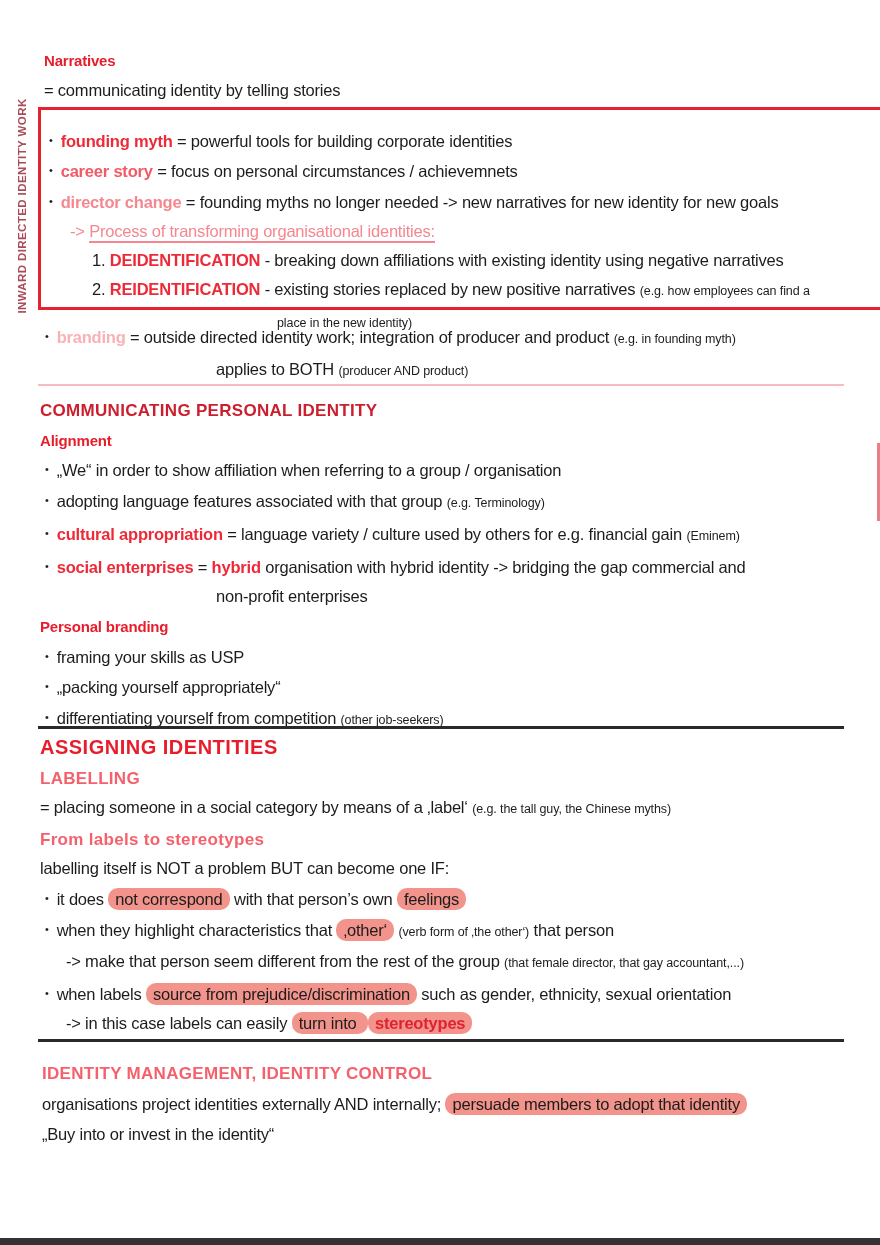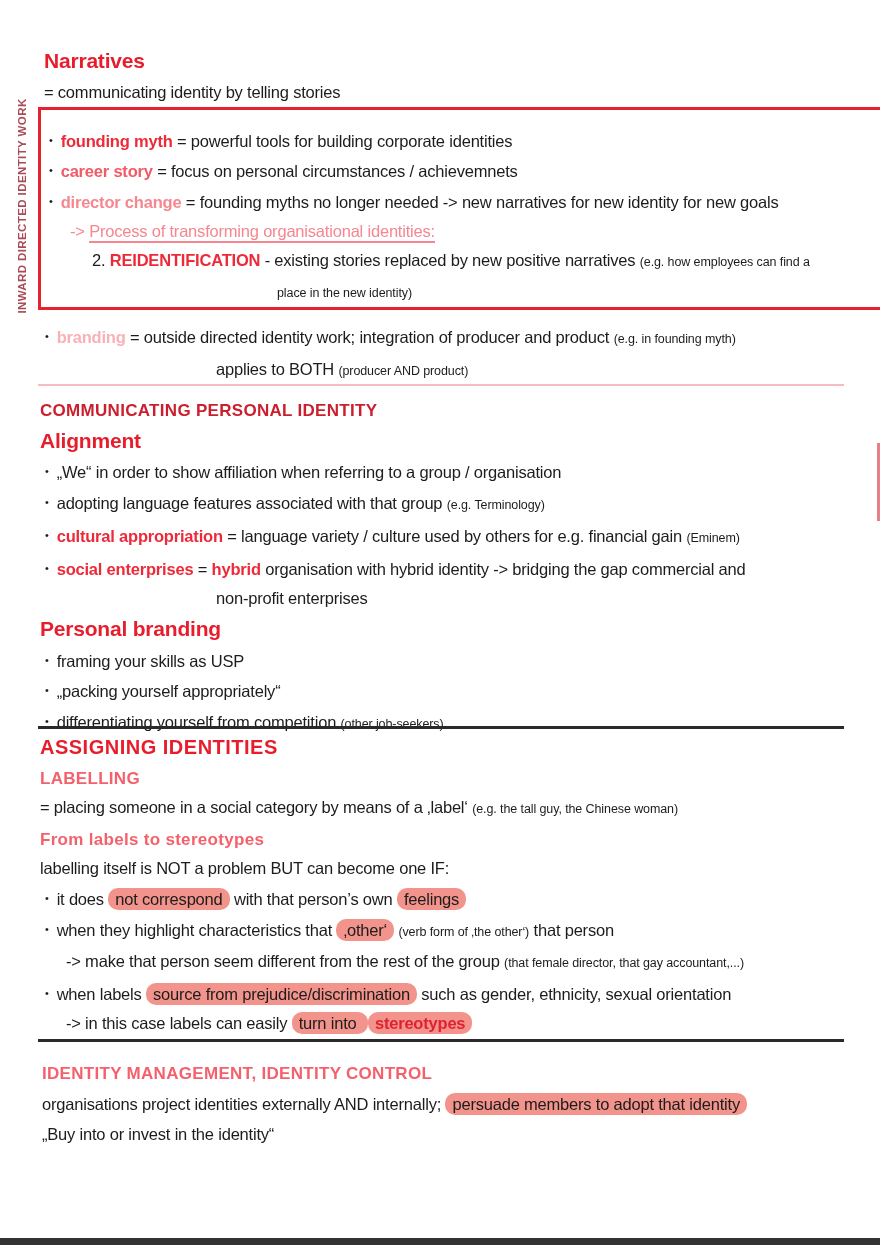--- a/index.html
+++ b/index.html
@@ -16,21 +16,21 @@
   .ind-h{padding-left:0;}
   .ind-b{padding-left:5px;}
   .ind-1{padding-left:26px;}
   .ind-2{padding-left:48px;}
   .ind-3{padding-left:233px;}
   .ind-4{padding-left:176px;}
   
   .sg-blk{color:var(--ink);}
   .sg-bu{color:var(--ink);font-size:11px;vertical-align:3px;margin-right:8px;}
   .sg-sm{color:var(--ink);font-size:12.5px;letter-spacing:-0.1px;margin-top:35px;}
-  .sg-hred{color:var(--red);font-weight:bold;font-size:21px;}
+  .sg-hred{color:var(--red);font-weight:bold;font-size:15px;}
   .sg-hdred{color:var(--hdred);font-weight:bold;font-size:17px;letter-spacing:0.3px;}
   .sg-hbig{color:var(--red);font-weight:bold;font-size:20px;letter-spacing:0.5px;margin-top:17px;}
   .sg-hsal{color:var(--hsal);font-weight:bold;font-size:17px;letter-spacing:0.3px;}
   .sg-tred{color:var(--termred);font-weight:bold;}
   .sg-tsal{color:var(--sal);font-weight:bold;}
   .sg-tpnk{color:var(--pnk);font-weight:bold;}
   .sg-apnk{color:var(--pnk);}
   .sg-tlpk{color:var(--lpk);font-weight:bold;}
   .sg-pnku{color:var(--pnk);text-decoration:underline;text-underline-offset:4px;text-decoration-thickness:1.5px;}
   .sg-hl{background:var(--hl);color:var(--ink);padding:2px 7px;border-radius:10px;}
@@ -73,20 +73,21 @@
   <section class="grp grp-narr">
       <div class="line ind-h"><span class="sg-hred">Narratives</span></div>
       <div class="line ind-h"><span class="sg-blk">= communicating identity by telling stories</span></div>
     </section>
 
   <section class="grp grp-box">
       <div class="line ind-b"><span class="sg-bu">•</span><span class="sg-tred">founding myth</span><span class="sg-blk"> = powerful tools for building corporate identities</span></div>
       <div class="line ind-b"><span class="sg-bu">•</span><span class="sg-tsal">career story</span><span class="sg-blk"> = focus on personal circumstances / achievemnets</span></div>
       <div class="line ind-b"><span class="sg-bu">•</span><span class="sg-tpnk">director change</span><span class="sg-blk"> = founding myths no longer needed -&gt; new narratives for new identity for new goals</span></div>
       <div class="line ind-1"><span class="sg-apnk">-&gt; </span><span class="sg-pnku">Process of transforming organisational identities:</span></div>
+      <div class="line ind-2"><span class="sg-blk">1. </span><span class="sg-tred">DEIDENTIFICATION</span><span class="sg-blk"> - breaking down affiliations with existing identity using negative narratives</span></div>
       <div class="line ind-2"><span class="sg-blk">2. </span><span class="sg-tred">REIDENTIFICATION</span><span class="sg-blk"> - existing stories replaced by new positive narratives </span><span class="sg-sm">(e.g. how employees can find a</span></div>
       <div class="line ind-3"><span class="sg-sm">place in the new identity)</span></div>
     </section>
 
   <section class="grp grp-branding">
       <div class="line ind-b"><span class="sg-bu">•</span><span class="sg-tlpk">branding</span><span class="sg-blk"> = outside directed identity work; integration of producer and product </span><span class="sg-sm">(e.g. in founding myth)</span></div>
       <div class="line ind-4"><span class="sg-blk">applies to BOTH </span><span class="sg-sm">(producer AND product)</span></div>
     </section>
 
   <div class="div-pink"></div>
@@ -103,21 +104,21 @@
       <div class="line ind-b"><span class="sg-bu">•</span><span class="sg-blk">framing your skills as USP</span></div>
       <div class="line ind-b"><span class="sg-bu">•</span><span class="sg-blk">„packing yourself appropriately“</span></div>
       <div class="line ind-b"><span class="sg-bu">•</span><span class="sg-blk">differentiating yourself from competition </span><span class="sg-sm">(other job-seekers)</span></div>
     </section>
 
   <div class="div-1"></div>
 
   <section class="grp grp-assign">
       <div class="line ind-h"><span class="sg-hbig">ASSIGNING IDENTITIES</span></div>
       <div class="line ind-h"><span class="sg-hsal">LABELLING</span></div>
-      <div class="line ind-h"><span class="sg-blk">= placing someone in a social category by means of a ‚label‘ </span><span class="sg-sm">(e.g. the tall guy, the Chinese woman)</span></div>
+      <div class="line ind-h"><span class="sg-blk">= placing someone in a social category by means of a ‚label‘ </span><span class="sg-sm">(e.g. the tall guy, the Chinese myths)</span></div>
       <div class="line ind-h"><span class="sg-hsal">From labels to stereotypes</span></div>
       <div class="line ind-h"><span class="sg-blk">labelling itself is NOT a problem BUT can become one IF:</span></div>
       <div class="line ind-b"><span class="sg-bu">•</span><span class="sg-blk">it does </span><span class="sg-hl">not correspond</span><span class="sg-blk"> with that person’s own </span><span class="sg-hl">feelings</span></div>
       <div class="line ind-b"><span class="sg-bu">•</span><span class="sg-blk">when they highlight characteristics that </span><span class="sg-hl">‚other‘</span><span class="sg-blk"> </span><span class="sg-sm">(verb form of ‚the other‘)</span><span class="sg-blk"> that person</span></div>
       <div class="line ind-1"><span class="sg-blk">-&gt; make that person seem different from the rest of the group </span><span class="sg-sm">(that female director, that gay accountant,...)</span></div>
       <div class="line ind-b"><span class="sg-bu">•</span><span class="sg-blk">when labels </span><span class="sg-hl">source from prejudice/discrimination</span><span class="sg-blk"> such as gender, ethnicity, sexual orientation</span></div>
       <div class="line ind-1"><span class="sg-blk">-&gt; in this case labels can easily </span><span class="sg-hl">turn into </span><span class="sg-hlred">stereotypes</span></div>
     </section>
 
   <div class="div-2"></div>

